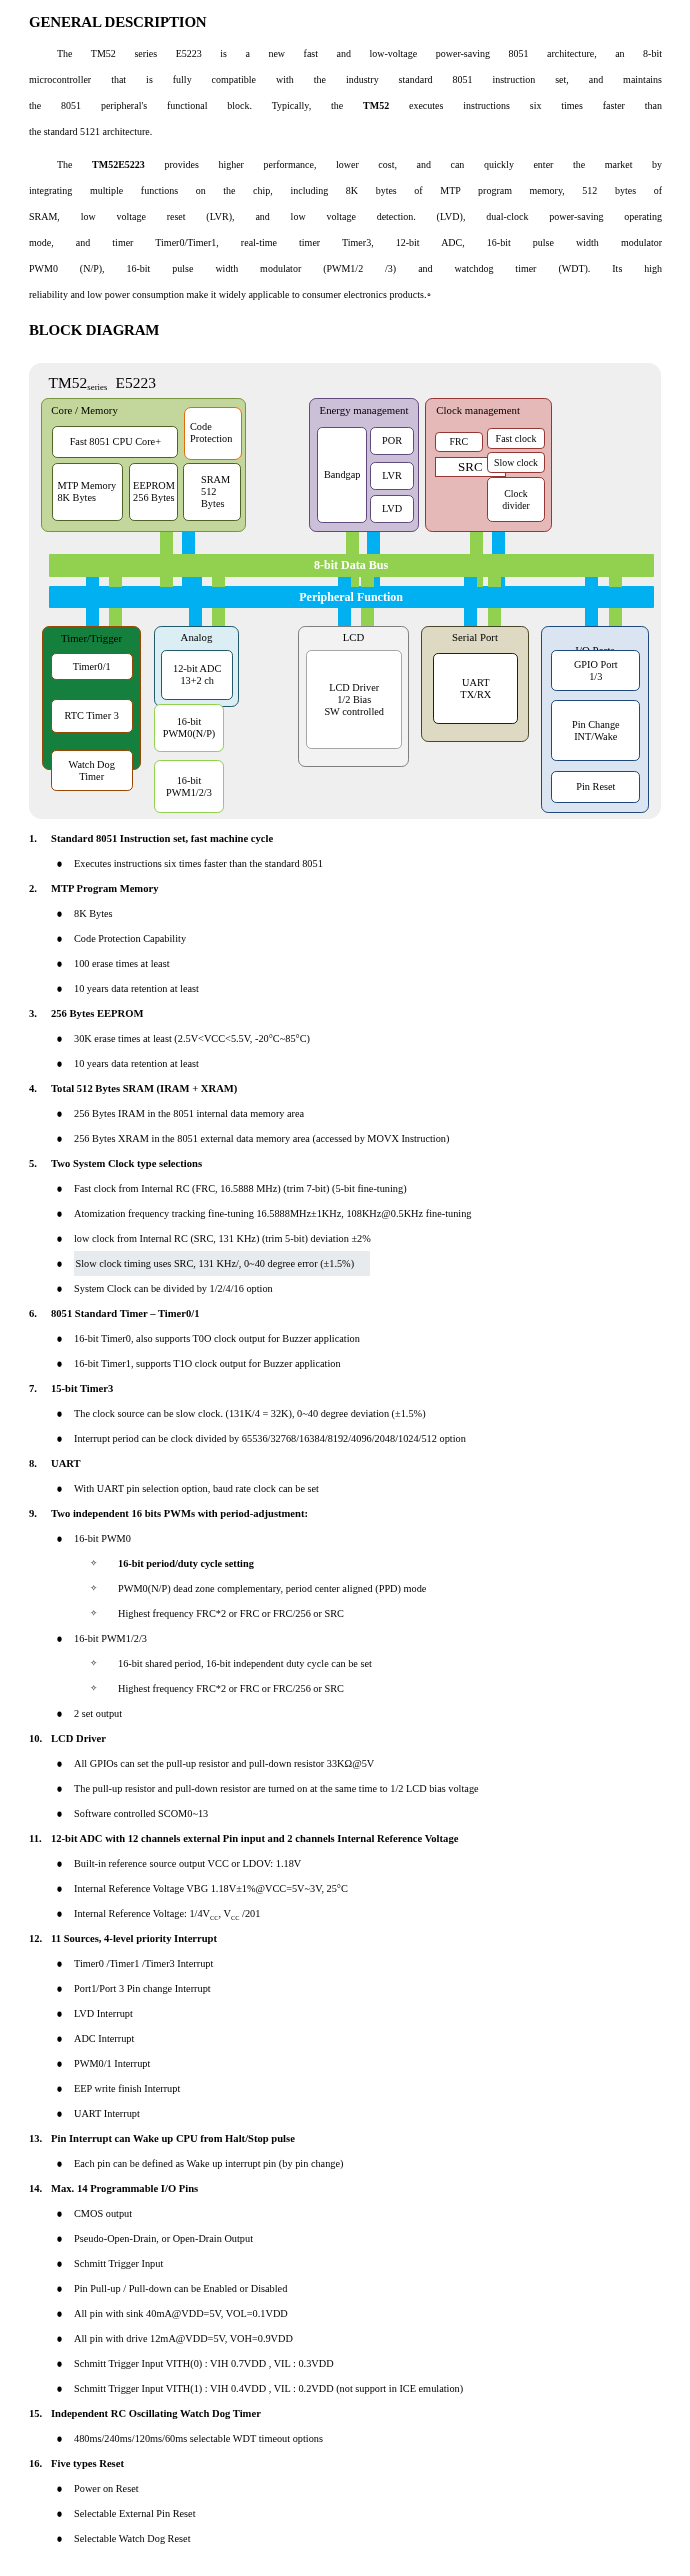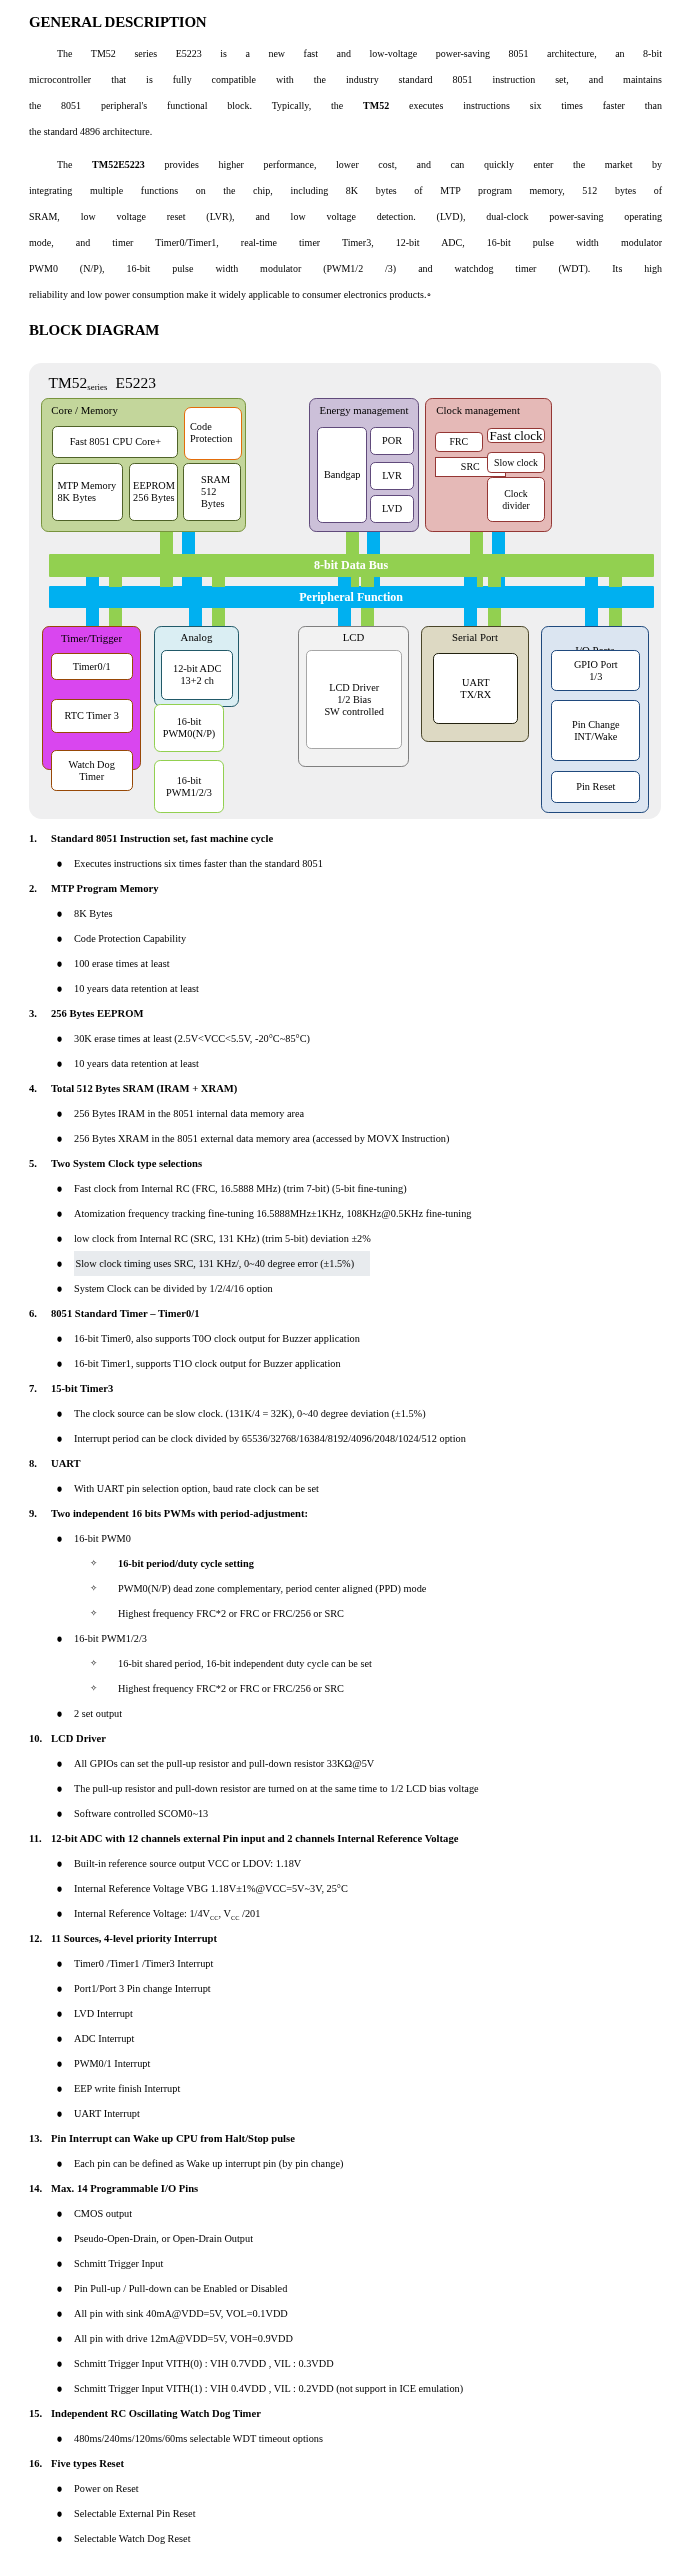--- a/index.html
+++ b/index.html
@@ -51,21 +51,21 @@
 </head>
 <body>
 
 <div class="page">
 
   <h1>GENERAL DESCRIPTION</h1>
   <div class="para p1">
       <div class="pline first"><span>The TM52 series E5223 is a new fast and low-voltage power-saving 8051 architecture, an 8-bit</span></div>
       <div class="pline"><span>microcontroller that is fully compatible with the industry standard 8051 instruction set, and maintains</span></div>
       <div class="pline"><span>the 8051 peripheral's functional block. Typically, the </span><span style="font-weight: 700;">TM52</span><span> executes instructions six times faster than</span></div>
-      <div class="pline last"><span>the standard 4896 architecture.</span></div>
+      <div class="pline last"><span>the standard 5121 architecture.</span></div>
     </div>
   <div class="para p2">
       <div class="pline first"><span>The </span><span style="font-weight: 700;">TM52E5223</span><span> provides higher performance, lower cost, and can quickly enter the market by</span></div>
       <div class="pline"><span>integrating multiple functions on the chip, including 8K bytes of MTP program memory, 512 bytes of</span></div>
       <div class="pline"><span>SRAM, low voltage reset (LVR), and low voltage detection. (LVD), dual-clock power-saving operating</span></div>
       <div class="pline"><span>mode, and timer Timer0/Timer1, real-time timer Timer3, 12-bit ADC, 16-bit pulse width modulator</span></div>
       <div class="pline"><span>PWM0 (N/P), 16-bit pulse width modulator (PWM1/2 /3) and watchdog timer (WDT). Its high</span></div>
       <div class="pline last"><span>reliability and low power consumption make it widely applicable to consumer electronics products.∘</span></div>
     </div>
 
@@ -93,31 +93,31 @@
       <div class="dlabel" style="left:0;right:0;top:5.2px;text-align:center;">Energy management</div>
       <div class="wbox" style="left:7.2px;top:28px;width:50px;height:96px;border:1.5px solid #604a7b;">Bandgap</div>
       <div class="wbox" style="left:60px;top:28px;width:44px;height:28px;border:1.5px solid #604a7b;">POR</div>
       <div class="wbox" style="left:60px;top:63px;width:44px;height:28px;border:1.5px solid #604a7b;">LVR</div>
       <div class="wbox" style="left:60px;top:96px;width:44px;height:28px;border:1.5px solid #604a7b;">LVD</div>
     </div>
 
     <div class="dbox" style="left:396px;top:35px;width:127px;height:134px;background:#e5b9b7;border:1.5px solid #943634;">
       <div class="dlabel" style="left:10.3px;top:5.2px;">Clock management</div>
       <div class="wbox" style="left:8.8px;top:33px;width:48px;height:19.6px;border:1.5px solid #943634;border-radius:4.1px;font-size:9.8px;">FRC</div>
-      <div class="wbox" style="left:8.8px;top:58px;width:71px;height:19.6px;border:1.5px solid #943634;border-radius:0;font-size:10px;">SRC</div>
-      <div class="wbox" style="left:61px;top:29px;width:58px;height:15px;border:1.5px solid #943634;border-radius:4.1px;font-size:13px;">Fast clock</div>
+      <div class="wbox" style="left:8.8px;top:58px;width:71px;height:19.6px;border:1.5px solid #943634;border-radius:0;font-size:13px;">SRC</div>
+      <div class="wbox" style="left:61px;top:29px;width:58px;height:21px;border:1.5px solid #943634;border-radius:4.1px;font-size:10px;">Fast clock</div>
       <div class="wbox" style="left:61px;top:53px;width:58px;height:20.6px;border:1.5px solid #943634;border-radius:4.1px;font-size:9.8px;">Slow clock</div>
       <div class="wbox" style="left:61px;top:78px;width:58px;height:45px;border:1.5px solid #943634;border-radius:5.2px;font-size:9.8px;">Clock
 divider</div>
     </div>
 
     <div class="bus" style="top:191px;height:23px;background:#92d050;">8-bit Data Bus</div>
     <div class="bus" style="top:223px;height:22px;background:#00b0f0;">Peripheral Function</div>
 
-    <div class="dbox" style="left:13px;top:263px;width:99px;height:144px;background:#d946ef;border:1.5px solid #974806;">
+    <div class="dbox" style="left:13px;top:263px;width:99px;height:144px;background:#15803d;border:1.5px solid #974806;">
       <div class="dlabel" style="left:0;right:0;top:5.2px;text-align:center;">Timer/Trigger</div>
       <div class="wbox" style="left:7.7px;top:26px;width:82px;height:27px;border:1.5px solid #974806;">Timer0/1</div>
       <div class="wbox" style="left:7.7px;top:72px;width:82px;height:34px;border:1.5px solid #974806;">RTC Timer 3</div>
       <div class="wbox" style="left:7.7px;top:123px;width:82px;height:41px;border:1.5px solid #974806;">Watch Dog
 Timer</div>
     </div>
 
     <div class="dbox" style="left:125px;top:263px;width:85px;height:81px;background:#daeef3;border:1.5px solid #215968;">
       <div class="dlabel" style="left:0;right:0;top:4.1px;text-align:center;">Analog</div>
       <div class="wbox" style="left:6.2px;top:23px;width:72px;height:50px;border:1.5px solid #215968;">12-bit ADC

